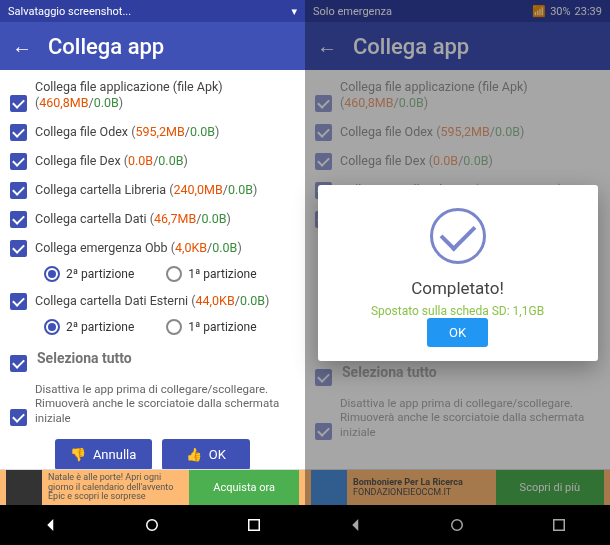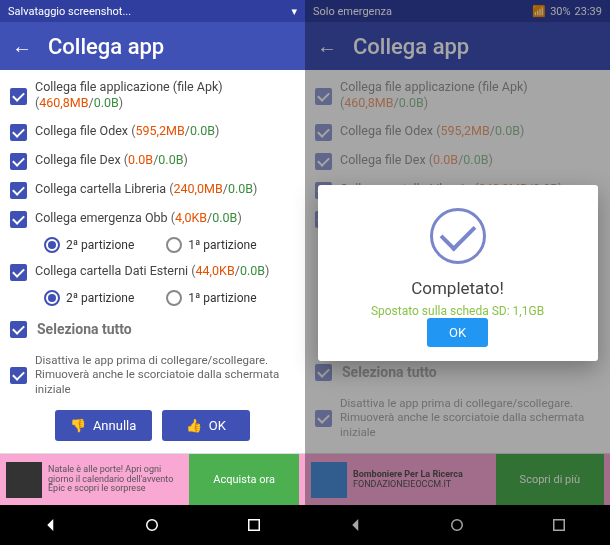--- a/index.html
+++ b/index.html
@@ -4,39 +4,39 @@
 <style>
 *{margin:0;padding:0;box-sizing:border-box;font-family:Roboto,Arial,sans-serif}
 body{width:610px;height:545px;display:flex;background:#f0f0f0;overflow:hidden}
 .screen{width:305px;height:545px;display:flex;flex-direction:column;background:#fff;position:relative}
 .statusbar{height:22px;background:#303F9F;color:#fff;display:flex;align-items:center;padding:0 8px;font-size:11px;justify-content:space-between}
 .statusbar .right{display:flex;gap:4px;align-items:center}
 .appbar{height:48px;background:#3F51B5;color:#fff;display:flex;align-items:center;padding:0 12px;gap:16px}
 .appbar .back{font-size:20px}
 .appbar .title{font-size:22px;font-weight:500}
 .content{flex:1;overflow:hidden;padding:4px 8px;font-size:12.5px;color:#444}
-.row{display:flex;align-items:center;padding:5px 2px;gap:8px}
+.row{display:flex;align-items:flex-end;padding:5px 2px;gap:8px}
 .chk{width:17px;height:17px;border:2px solid #3F51B5;border-radius:2px;background:#3F51B5;position:relative;flex-shrink:0;margin-top:2px}
 .chk::after{content:"";position:absolute;left:3px;top:0px;width:5px;height:9px;border:solid #fff;border-width:0 2px 2px 0;transform:rotate(45deg)}
 .label{flex:1;line-height:1.3}
 .size1{color:#E65100}
 .size2{color:#388E3C}
 .parens{color:#666}
 .sub{display:flex;gap:32px;padding:4px 0 4px 36px;align-items:flex-end}
 .radio{width:16px;height:16px;border:2px solid #3F51B5;border-radius:50%;display:inline-flex;align-items:center;justify-content:center;flex-shrink:0}
 .radio.on::after{content:"";width:8px;height:8px;background:#3F51B5;border-radius:50%}
 .radio.off{border-color:#888}
 .rlabel{font-size:12px;color:#333}
 .rgroup{display:flex;align-items:center;gap:6px}
 .selall{color:#737373;font-weight:700;font-size:14px;padding:6px 2px}
 .note{font-size:11.5px;color:#666;line-height:1.3}
 .btns{display:flex;justify-content:center;gap:10px;padding:8px 0}
 .btn{background:#3F51B5;color:#fff;border-radius:3px;padding:8px 16px;font-size:13px;display:flex;align-items:center;gap:6px;min-width:88px;justify-content:center}
 .btn.ok{background:#3F51B5}
-.ad{height:52px;background:#f9a8d4;border-top:1px solid #ddd;display:flex;align-items:center;padding:0 6px;gap:6px}
+.ad{height:36px;background:#fdba74;border-top:1px solid #ddd;display:flex;align-items:center;padding:0 6px;gap:6px}
 .adimg{width:36px;height:36px;background:#333;flex-shrink:0}
 .adtxt{flex:1;font-size:9px;color:#555;line-height:1.1}
 .adbtn{background:#4CAF50;color:#fff;font-size:11px;padding:12px 24px;height:100%;display:flex;align-items:center}
 .navbar{height:40px;background:#000;display:flex;justify-content:space-around;align-items:center}
 .navbtn{width:20px;height:20px;display:flex;align-items:center;justify-content:center}
 .overlay{position:absolute;inset:0;background:rgba(0,0,0,0.35);display:flex;align-items:center;justify-content:center}
 .dialog{width:280px;background:#fff;border-radius:3px;padding:23px 16px 14px;text-align:center;box-shadow:0 8px 24px rgba(0,0,0,0.3)}
 .dcheck{width:56px;height:56px;border:3px solid #7986CB;border-radius:50%;margin:0 auto 14px;display:flex;align-items:center;justify-content:center}
 .dcheck::after{content:"";width:16px;height:28px;border:solid #7986CB;border-width:0 4px 4px 0;transform:rotate(45deg);margin-top:-6px}
 .dtitle{font-size:17px;color:#444;margin-bottom:6px}
@@ -68,20 +68,24 @@
     <div class="row">
         <span class="chk"></span>
         <span class="label"><span>Collega file Dex</span> <span class="parens">(</span><span class="size1">0.0B</span><span class="parens">/</span><span class="size2">0.0B</span><span class="parens">)</span></span>
       </div>
     <div class="row">
         <span class="chk"></span>
         <span class="label"><span>Collega cartella Libreria</span> <span class="parens">(</span><span class="size1">240,0MB</span><span class="parens">/</span><span class="size2">0.0B</span><span class="parens">)</span></span>
       </div>
     <div class="row">
         <span class="chk"></span>
+        <span class="label"><span>Collega cartella Dati</span> <span class="parens">(</span><span class="size1">46,7MB</span><span class="parens">/</span><span class="size2">0.0B</span><span class="parens">)</span></span>
+      </div>
+    <div class="row">
+        <span class="chk"></span>
         <span class="label"><span>Collega emergenza Obb</span> <span class="parens">(</span><span class="size1">4,0KB</span><span class="parens">/</span><span class="size2">0.0B</span><span class="parens">)</span></span>
       </div>
     <div class="sub">
       <span class="rgroup">
           <span class="radio on"></span>
           <span class="rlabel">2ª partizione</span>
         </span>
       <span class="rgroup">
           <span class="radio off"></span>
           <span class="rlabel">1ª partizione</span>

